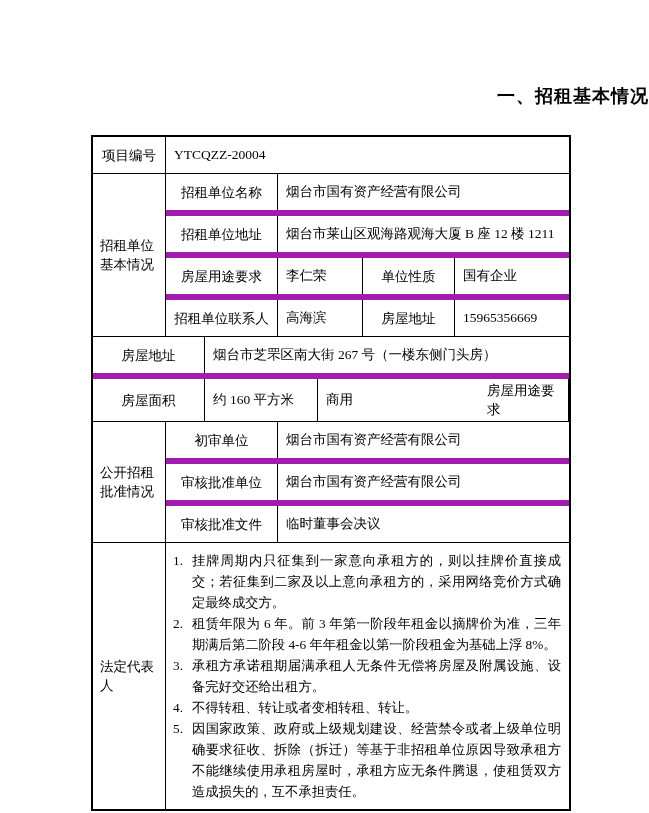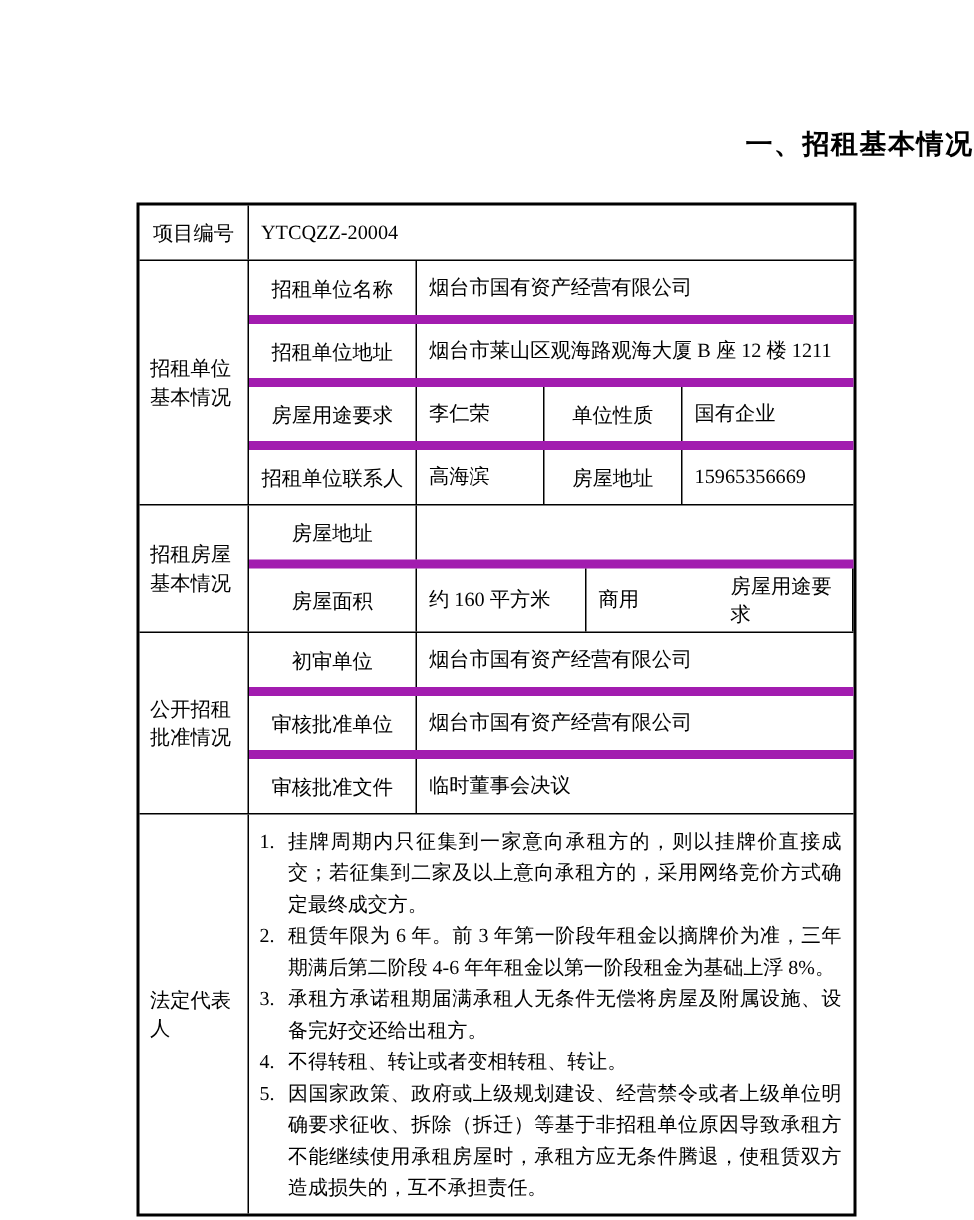--- a/index.html
+++ b/index.html
@@ -108,24 +108,24 @@
         <div class="trow">
           <div class="cell lab col2">招租单位联系人</div>
           <div class="cell val c3a">高海滨</div>
           <div class="cell lab c4a">房屋地址</div>
           <div class="cell val flex1">15965356669</div>
         </div>
       </div>
     </div>
 
     <div class="sec">
-      <div class="cell lab col1">招租房屋基本情况</div>
       <div class="sec-body">
         <div class="trow">
           <div class="cell lab col2">房屋地址</div>
+          <div class="cell val flex1">烟台市芝罘区南大街 267 号（一楼东侧门头房）</div>
         </div>
         <div class="trow">
           <div class="cell lab col2">房屋面积</div>
           <div class="cell val c3b">约 160 平方米</div>
           <div class="cell val flex1">商用</div>
           <div class="cell lab c4b">房屋用途要求</div>
         </div>
       </div>
     </div>
 

